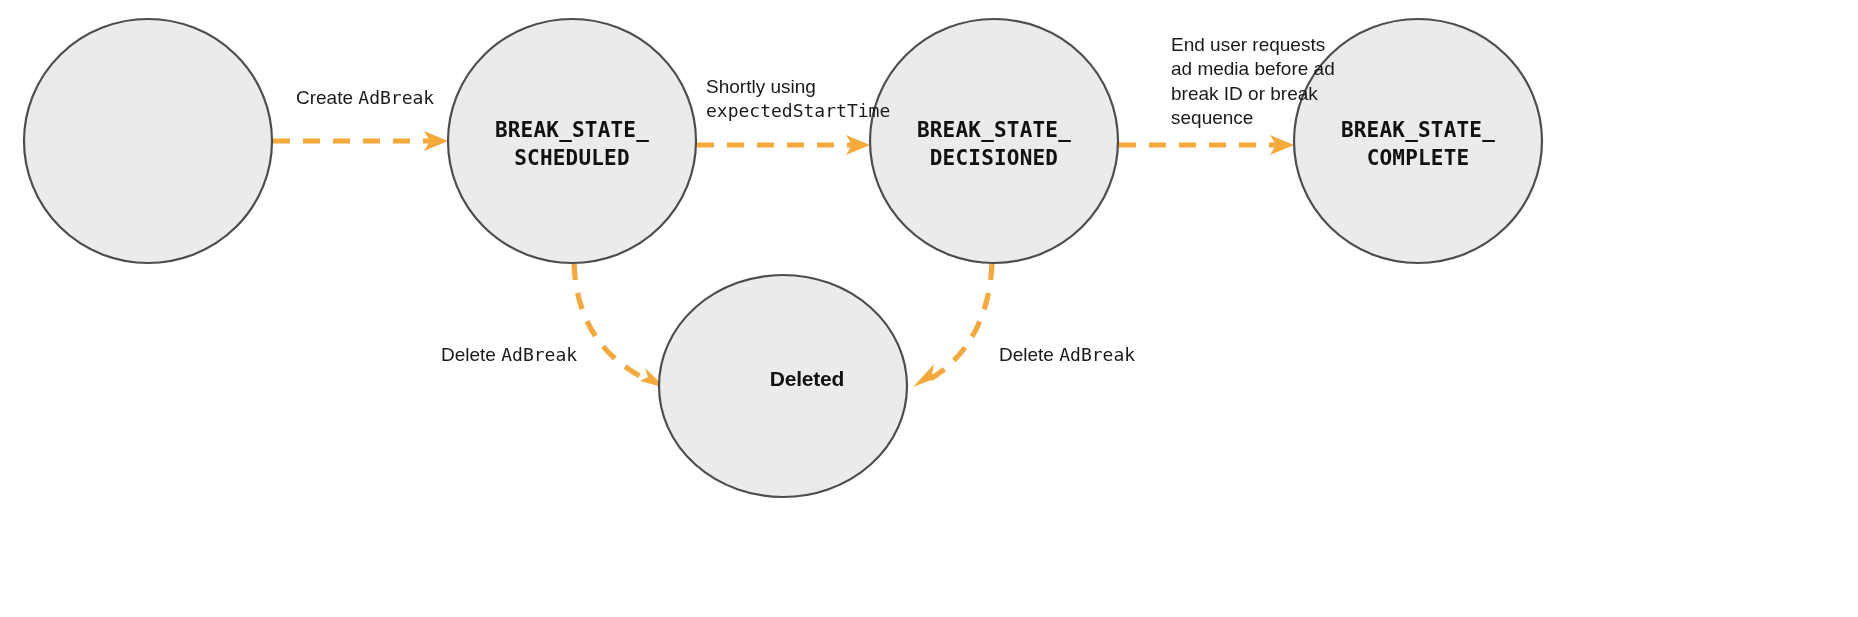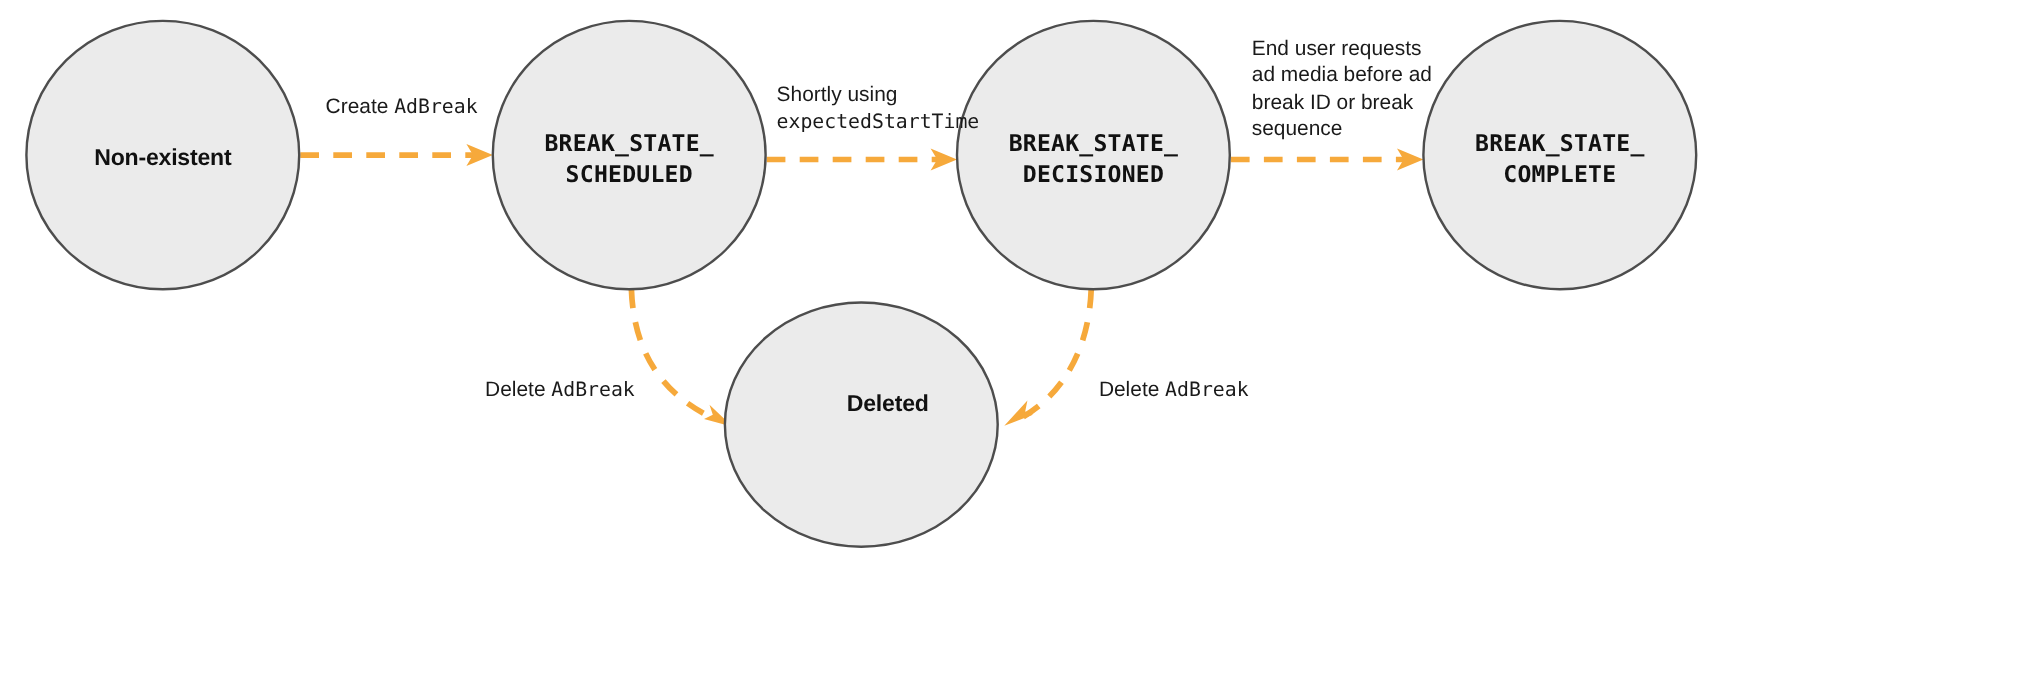--- a/index.html
+++ b/index.html
@@ -116,43 +116,42 @@
       <polygon class="edge-arrowhead" points="913,387 939,377 932,374 934,364"></polygon>
     </g>
 
     <ellipse class="node-ellipse" cx="148" cy="141" rx="124" ry="122"></ellipse>
     <ellipse class="node-ellipse" cx="572" cy="141" rx="124" ry="122"></ellipse>
     <ellipse class="node-ellipse" cx="994" cy="141" rx="124" ry="122"></ellipse>
     <ellipse class="node-ellipse" cx="1418" cy="141" rx="124" ry="122"></ellipse>
     <ellipse class="node-ellipse" cx="783" cy="386" rx="124" ry="111"></ellipse>
   </svg>
 
-  <div class="node-label sans" style="left:24px; top:130px; width:248px;">Non-existent</div>
 
   <div class="node-label mono" style="left:448px; top:117px; width:248px;">BREAK_STATE_
 SCHEDULED</div>
 
   <div class="node-label mono" style="left:870px; top:117px; width:248px;">BREAK_STATE_
 DECISIONED</div>
 
   <div class="node-label mono" style="left:1294px; top:117px; width:248px;">BREAK_STATE_
 COMPLETE</div>
 
-  <div class="node-label sans" style="left:659px; top:354px; width:296px;">Deleted</div>
+  <div class="node-label sans" style="left:659px; top:365px; width:296px;">Deleted</div>
 
   <div class="edge-label left" style="left:296px; top:86px;">
       <span class="line"><span class="seg-sans">Create </span><span class="seg-mono">AdBreak</span></span>
     </div>
 
   <div class="edge-label left" style="left:706px; top:75px;">
       <span class="line"><span class="seg-sans">Shortly using</span></span>
       <span class="line"><span class="seg-mono">expectedStartTime</span></span>
     </div>
 
-  <div class="edge-label left" style="left:1138px; top:33px;">
+  <div class="edge-label left" style="left:1171px; top:33px;">
       <span class="line"><span class="seg-sans">End user requests</span></span>
       <span class="line"><span class="seg-sans">ad media before ad</span></span>
       <span class="line"><span class="seg-sans">break ID or break</span></span>
       <span class="line"><span class="seg-sans">sequence</span></span>
     </div>
 
   <div class="edge-label left" style="left:441px; top:343px;">
       <span class="line"><span class="seg-sans">Delete </span><span class="seg-mono">AdBreak</span></span>
     </div>
 

